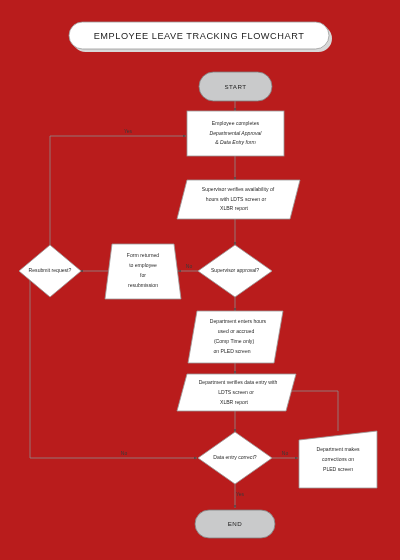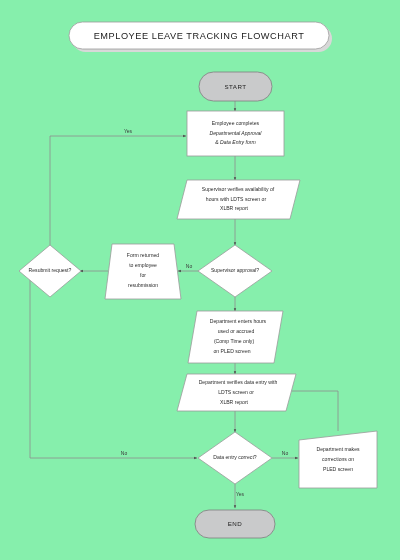--- a/index.html
+++ b/index.html
@@ -12,21 +12,21 @@
     width: 400px;
     height: 560px;
     font-family: "Liberation Sans", sans-serif;
     color: #000000;
     overflow: hidden;
   }
   #canvas {
     position: relative;
     width: 400px;
     height: 560px;
-    background: #86efac;
+    background: #b91c1c;
   }
   svg#flow {
     position: absolute;
     left: 0;
     top: 0;
     width: 400px;
     height: 560px;
   }
   .shape-fill-white { fill: #ffffff; }
   .shape-fill-gray  { fill: #c9cacb; }

